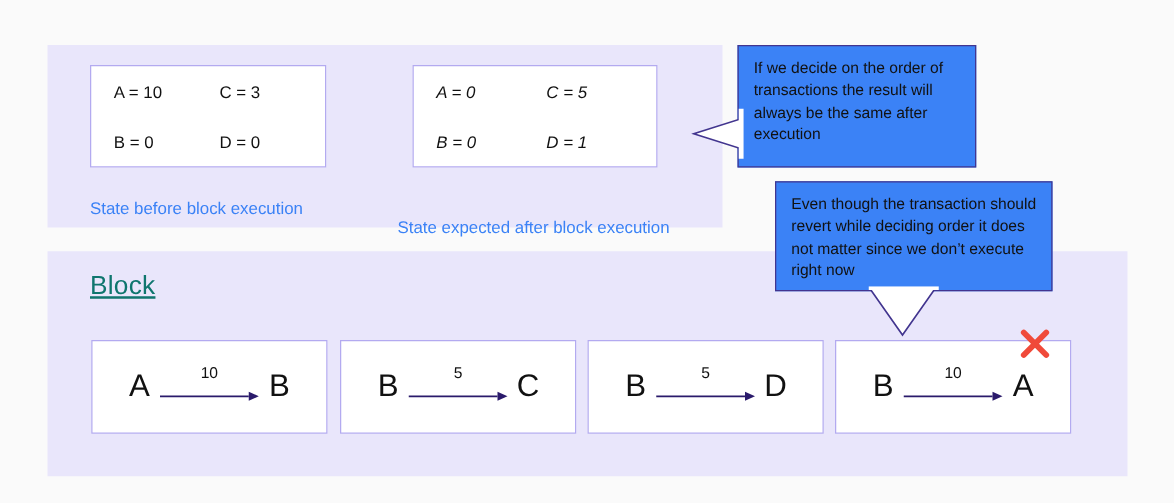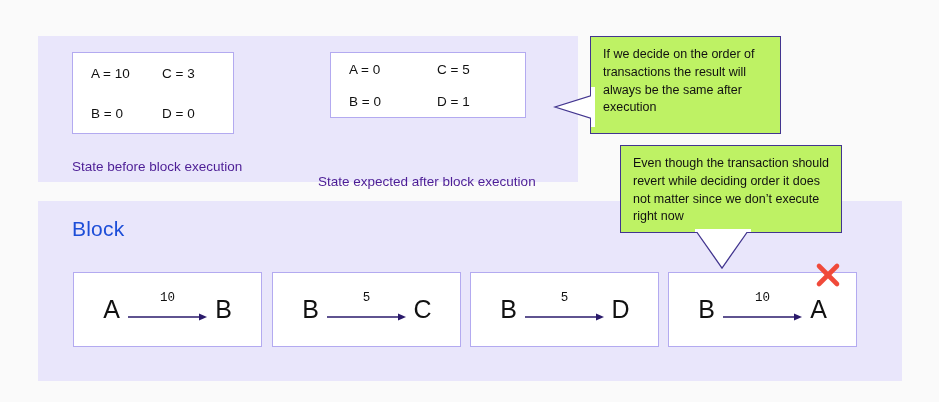--- a/index.html
+++ b/index.html
@@ -20,55 +20,56 @@
   }
   #top-panel  { left: 38px;  top: 36px;  width: 540px; height: 146px; }
   #block-panel{ left: 38px;  top: 201px; width: 864px; height: 180px; }
 
   .state-box {
     position: absolute;
     background: #ffffff;
     border: 1px solid #b3aaf0;
     box-sizing: border-box;
   }
-  #state-before { left: 72px;  top: 52px; width: 162px; height: 82px; }
-  #state-after  { left: 330px; top: 52px; width: 196px; height: 66px; }
+  #state-before { left: 72px;  top: 52px; width: 189px; height: 82px; }
+  #state-after  { left: 330px; top: 52px; width: 196px; height: 82px; font-style: italic; }
 
   .state-grid {
     width: 100%;
     height: 100%;
     display: grid;
     grid-template-columns: 1fr 1fr;
     grid-template-rows: 1fr 1fr;
     align-items: center;
     padding-left: 18px;
     box-sizing: border-box;
   }
   .state-cell {
     font-size: 13.5px;
     color: #111111;
     white-space: nowrap;
   }
 
   .state-caption {
     position: absolute;
     font-size: 13.5px;
-    color: #4c1d95;
+    color: #3b82f6;
     white-space: nowrap;
   }
   #caption-before { left: 72px;  top: 159px; }
   #caption-after  { left: 318px; top: 174px; }
 
   #block-title {
     position: absolute;
     left: 72px;
     top: 217px;
     font-size: 21px;
-    color: #1d4ed8;
+    color: #0f766e;
     letter-spacing: .2px;
+    text-decoration: underline;
   }
 
   .tx-box {
     position: absolute;
     top: 272px;
     width: 189px;
     height: 75px;
     background: #ffffff;
     border: 1px solid #b3aaf0;
     box-sizing: border-box;
@@ -91,21 +92,20 @@
     font-size: 25px;
     color: #111111;
     line-height: 1;
     width: 30px;
     text-align: center;
   }
   .tx-arrow-wrap {
     position: relative;
     width: 82px;
     height: 34px;
-    font-family: Liberation Mono, monospace;
   }
   .tx-amount {
     position: absolute;
     top: -2px;
     left: 50%;
     transform: translateX(-50%);
     font-size: 12.5px;
     color: #111111;
   }
   .tx-arrow-svg {
@@ -117,21 +117,21 @@
   .red-x {
     position: absolute;
     left: 814px;
     top: 261px;
     width: 28px;
     height: 28px;
   }
 
   .callout {
     position: absolute;
-    background: #bef264;
+    background: #3b82f6;
     border: 1.3px solid #42358f;
     box-sizing: border-box;
     padding: 9px 11px 9px 12px;
     font-size: 12.5px;
     line-height: 1.42;
     color: #111111;
   }
   #callout-order  { left: 590px; top: 36px;  width: 191px; height: 98px; }
   #callout-revert { left: 620px; top: 145px; width: 222px; height: 88px; }
 

